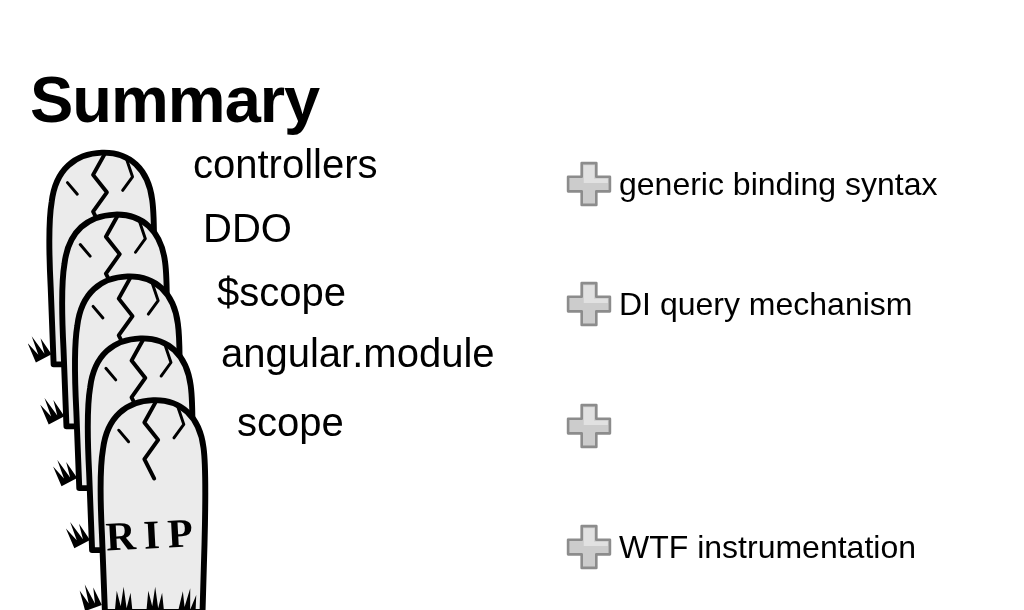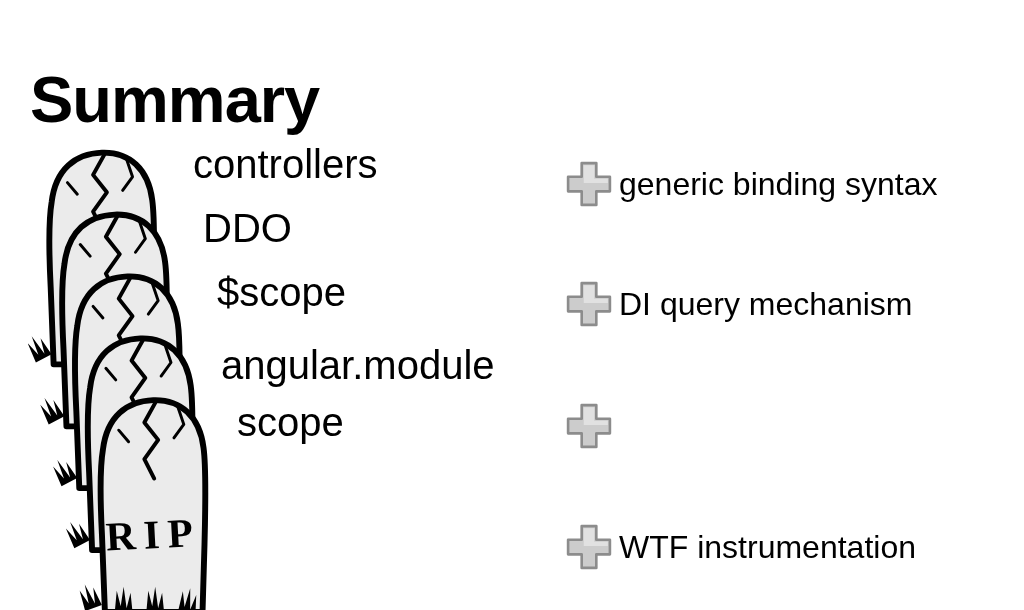--- a/index.html
+++ b/index.html
@@ -39,21 +39,21 @@
   }
   .dep-label {
     position: absolute;
     font-size: 40px;
     line-height: 1.15;
     white-space: nowrap;
   }
   .dep-label:nth-of-type(1) { left: 193px; top: 141px; }
   .dep-label:nth-of-type(2) { left: 203px; top: 205px; }
   .dep-label:nth-of-type(3) { left: 211px; top: 269px; margin-left: 6px; }
-  .dep-label:nth-of-type(4) { left: 221px; top: 342px; }
+  .dep-label:nth-of-type(4) { left: 221px; top: 330px; }
   .dep-label:nth-of-type(5) { left: 237px; top: 399px; }
   .add-row {
     position: absolute;
     left: 566px;
     display: flex;
     align-items: center;
     gap: 7px;
     font-size: 32px;
     white-space: nowrap;
   }

